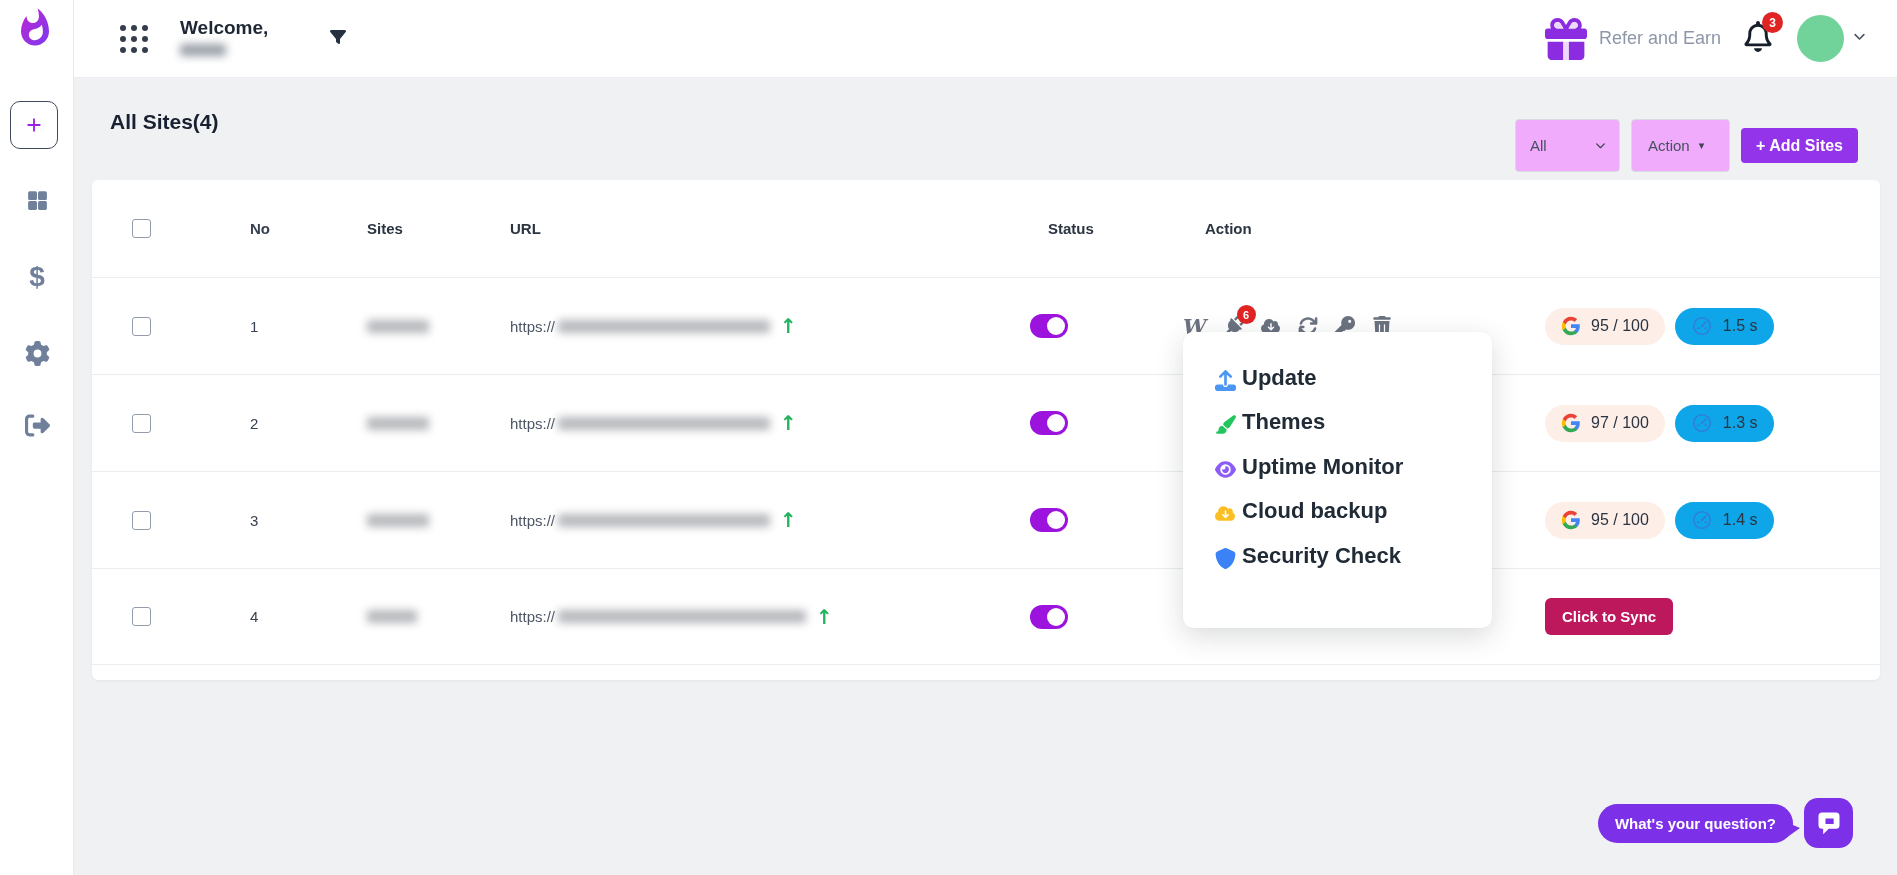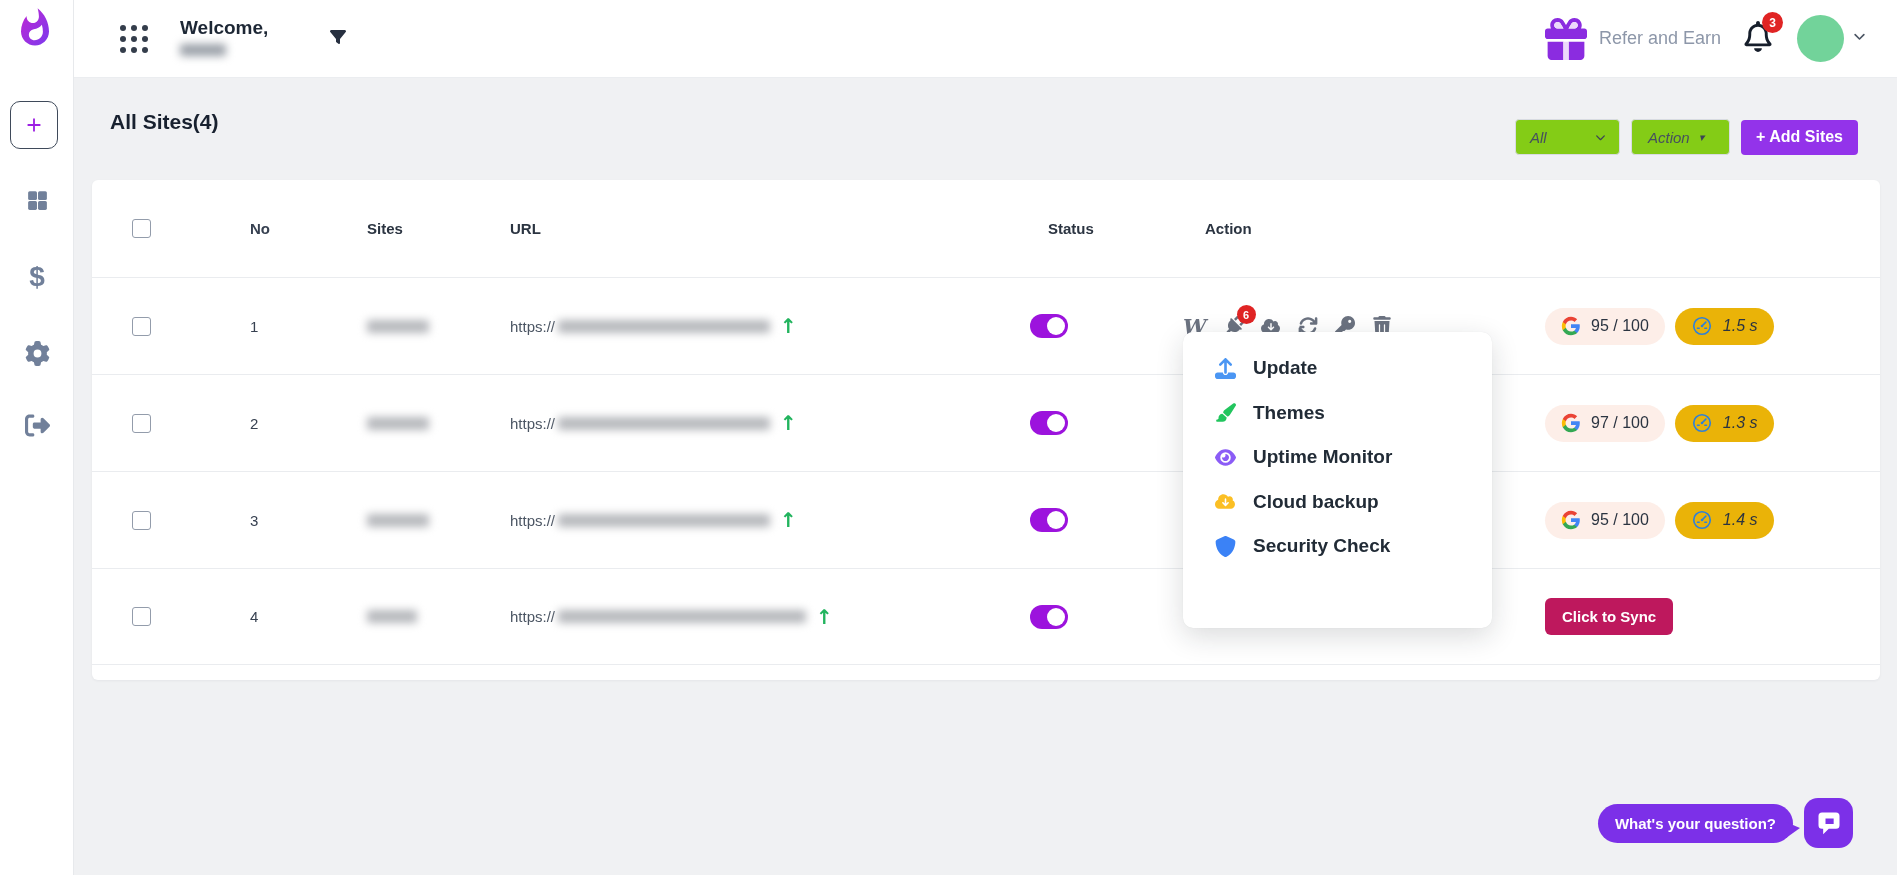--- a/index.html
+++ b/index.html
@@ -60,22 +60,22 @@
     font-size:12px; font-weight:700; display:flex; align-items:center; justify-content:center;
   }
   .avatar { width:47px; height:47px; border-radius:50%; background:#72d39a; margin-left:24px; cursor:pointer; }
   .chev-down { margin-left:8px; cursor:pointer; }
   .chev-down svg { width:15px; height:15px; stroke:#4b5563; fill:none; stroke-width:2.6; }
 
   
   .page-title { position:absolute; left:110px; top:110px; font-size:21px; font-weight:700; color:#18212f; }
   .controls { position:absolute; top:119px; right:39px; display:flex; align-items:center; gap:11px; }
   .select {
-    height:36px; background:#84cc16; border:1px solid #d8dbe1; border-radius:4px;
-    display:flex; align-items:center; font-size:15px; color:#46505e; cursor:pointer;font-style:italic;
+    height:53px; background:#f0abfc; border:1px solid #d8dbe1; border-radius:4px;
+    display:flex; align-items:center; font-size:15px; color:#46505e; cursor:pointer;
   }
   .select-all { width:105px; padding:0 12px 0 14px; justify-content:space-between; }
   .select-all svg { width:13px; height:13px; stroke:#3c4554; fill:none; stroke-width:2.4; }
   .select-action { width:99px; padding:0 12px 0 16px; gap:9px; }
   .caret { color:#3c4554; font-size:11px; }
   .add-btn {
     height:35px; padding:0 15px; background:#9333ea; color:#fff; border:none;
     border-radius:4px; font-size:16px; font-weight:700; cursor:pointer;
     font-family:"Liberation Sans", sans-serif;
   }
@@ -135,38 +135,38 @@
     background:#e02424; color:#fff; border-radius:50%; font-style:normal;
     font-size:11px; font-weight:700; display:flex; align-items:center; justify-content:center;
   }
 
   .pill {
     height:37px; border-radius:19px; display:inline-flex; align-items:center;
     gap:10px; font-size:16px; color:#2b3441; padding:0 16px;
   }
   .score-pill { background:#fdeee8; }
   .score-pill svg { width:20px; height:20px; }
-  .speed-pill { background:#eab308; margin-left:10px;font-style:italic; }
+  .speed-pill { background:#0ea5e9; margin-left:10px; }
   .speed-pill svg { width:22px; height:22px; }
   .sync-btn {
     height:37px; padding:0 17px; background:#be185d; color:#fff; border:none;
     border-radius:6px; font-size:15px; font-weight:700; cursor:pointer;
     font-family:"Liberation Sans", sans-serif;
   }
 
   
   .dropdown-panel {
     position:absolute; left:1183px; top:332px; width:309px; height:296px;
     background:#fff; border-radius:10px; padding:14px 0;
     box-shadow:0 8px 28px rgba(25,30,40,.16), 0 0 1px rgba(0,0,0,.1);
     z-index:30;
   }
   .menu-item {
-    display:flex; align-items:center; height:44.5px; padding-left:32px; gap:17px;
-    font-size:19px; font-weight:700; color:#212b36; cursor:pointer;
+    display:flex; align-items:flex-end; height:44.5px; padding-left:32px; gap:6px;
+    font-size:22px; font-weight:700; color:#212b36; cursor:pointer;
   }
   .menu-item svg { width:21px; height:21px; }
   .mi-plug svg { transform:rotate(45deg); }
 
   
   .chat-widget { position:absolute; right:44px; bottom:27px; display:flex; align-items:center; gap:11px; z-index:40; }
   .chat-bubble {
     position:relative; background:#7c30e8; color:#fff; font-size:15px; font-weight:700;
     height:39px; border-radius:20px; display:flex; align-items:center; padding:0 17px;
     cursor:pointer;

